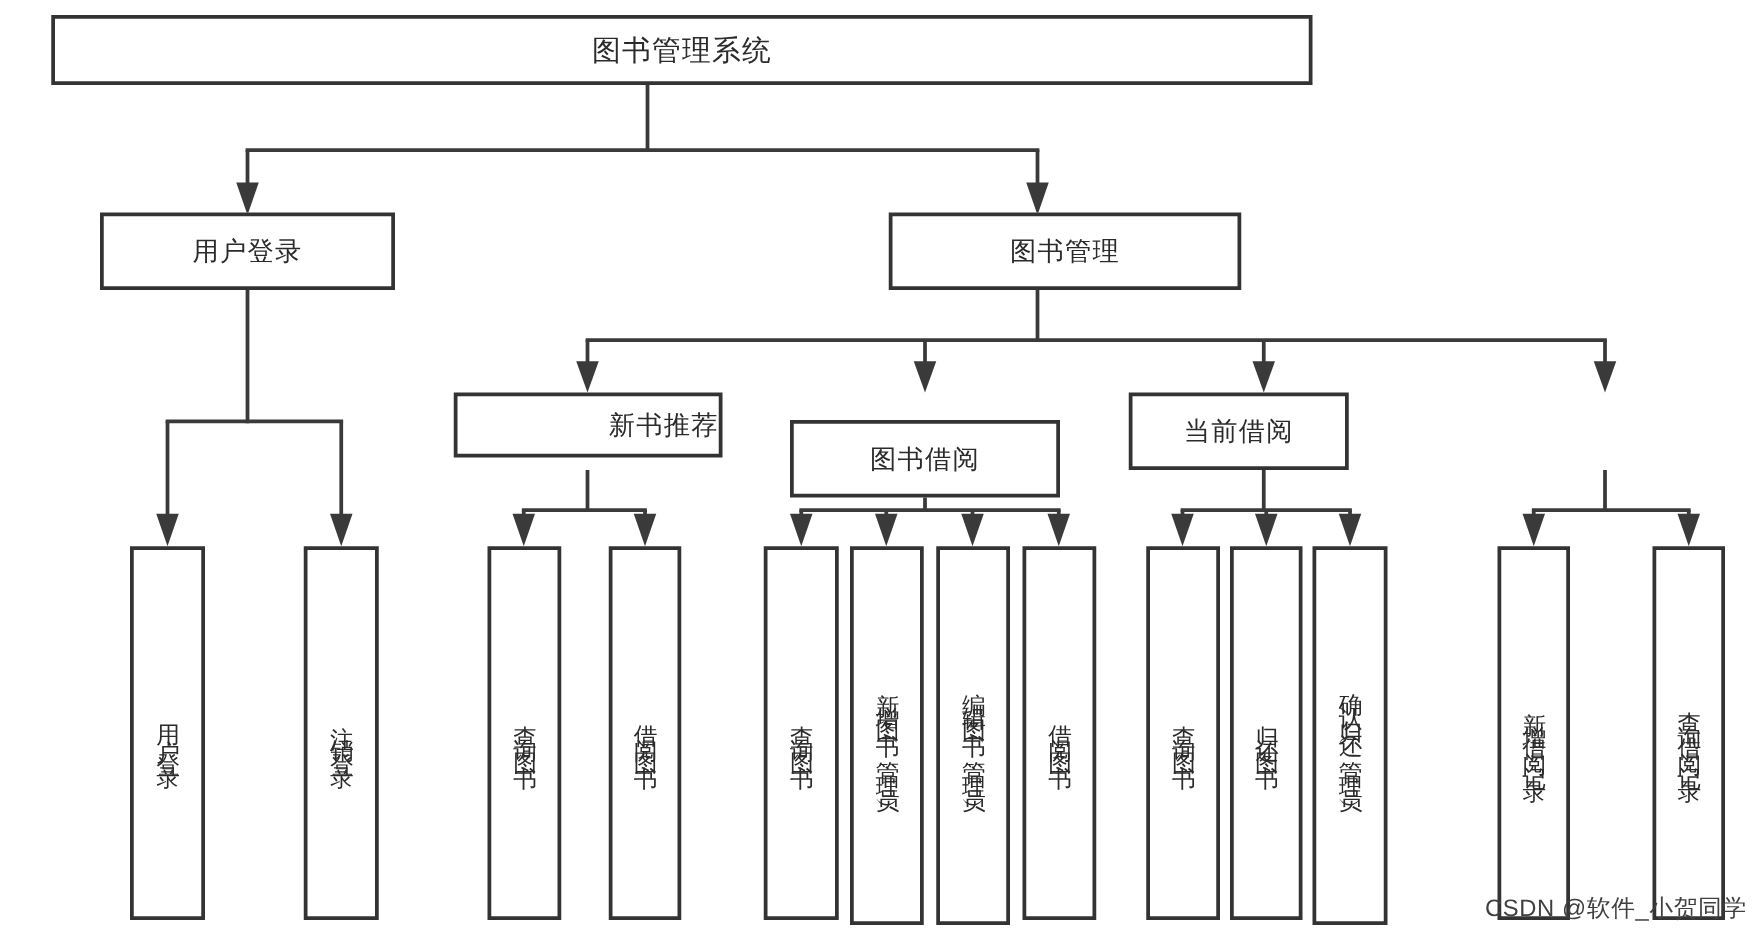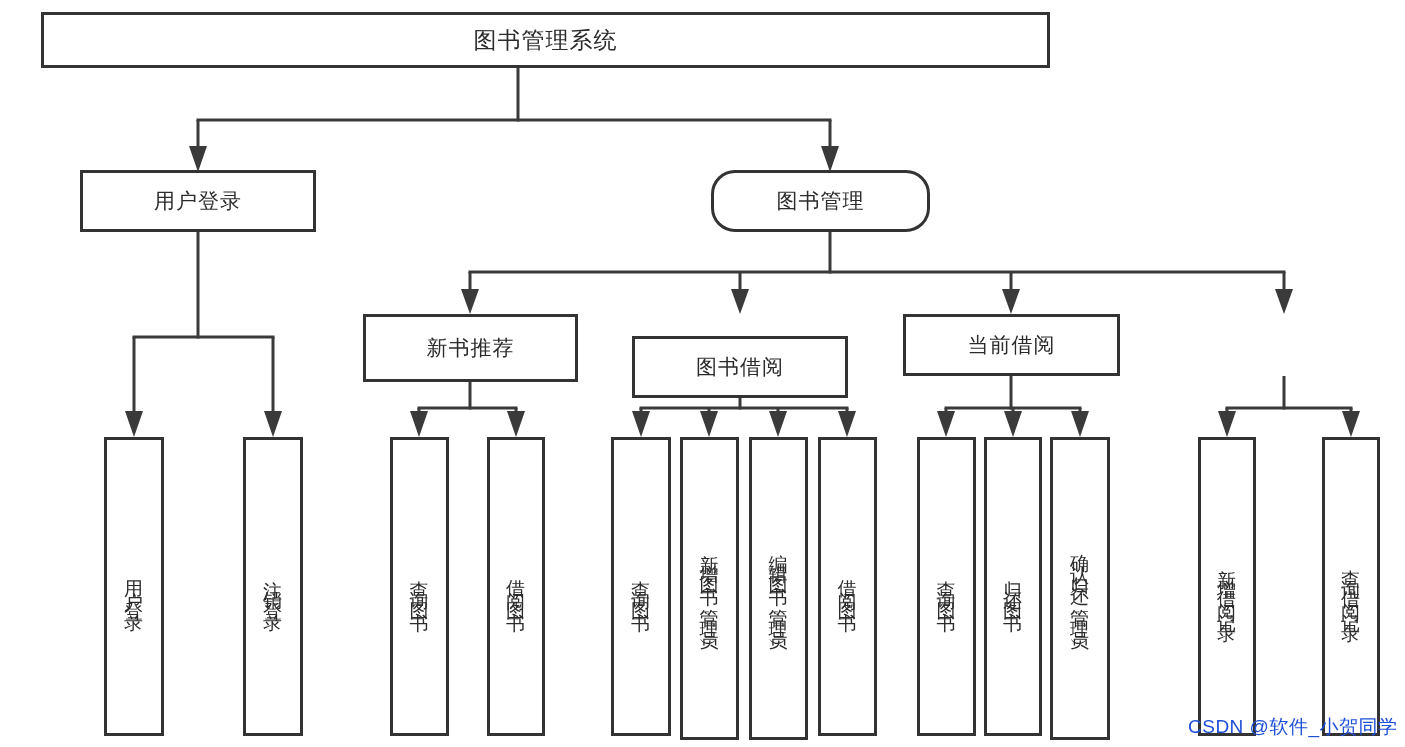--- a/index.html
+++ b/index.html
@@ -41,21 +41,21 @@
     text-orientation: mixed;
     letter-spacing: 11px;
     line-height: 1;
     white-space: nowrap;
   }
   #watermark {
     position: absolute;
     left: 1188px;
     top: 714px;
     font-size: 19px;
-    color: #1d4ed8;
+    color: #404040;
     letter-spacing: 0.5px;
     z-index: 9;
     white-space: nowrap;
   }
 </style>
 </head>
 <body>
 
 <div id="canvas">
 
@@ -128,31 +128,31 @@
     </g>
   </svg>
 
   <div class="box root-box" style="left:13px; top:12px; width:1009px; height:56px;margin-left:28px;">
     <span>图书管理系统</span>
   </div>
 
   <div class="box h-box" style="left:80px; top:170px; width:236px; height:62px;">
     <span>用户登录</span>
   </div>
-  <div class="box h-box" style="left:711px; top:170px; width:219px; height:62px;border-radius:24px;">
+  <div class="box h-box" style="left:711px; top:170px; width:282px; height:62px;">
     <span>图书管理</span>
   </div>
 
-  <div class="box h-box" style="left:363px; top:314px; width:215px; height:68px;">
+  <div class="box h-box" style="left:363px; top:314px; width:215px; height:52px;justify-content:flex-end;">
     <span>新书推荐</span>
   </div>
   <div class="box h-box" style="left:632px; top:314px; width:216px; height:62px;margin-top:22px;">
     <span>图书借阅</span>
   </div>
-  <div class="box h-box" style="left:903px; top:314px; width:217px; height:62px;">
+  <div class="box h-box" style="left:903px; top:314px; width:176px; height:62px;">
     <span>当前借阅</span>
   </div>
 
   <div class="box leaf-box" style="left:104px; top:437px; width:60px; height:299px;">
     <span class="vtext">用户登录</span>
   </div>
   <div class="box leaf-box" style="left:243px; top:437px; width:60px; height:299px;">
     <span class="vtext">注销登录</span>
   </div>
   <div class="box leaf-box" style="left:390px; top:437px; width:59px; height:299px;">

